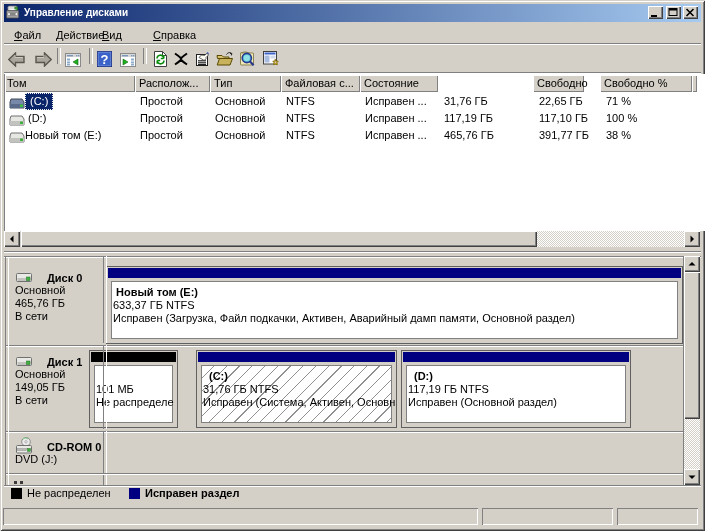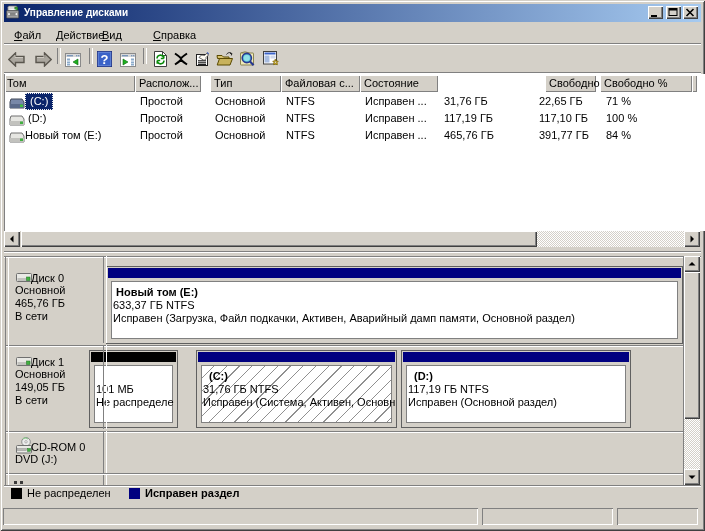--- a/index.html
+++ b/index.html
@@ -39,21 +39,21 @@
  box-shadow:inset 1px 1px 0 #fff, inset -1px -1px 0 #404040, inset -2px -2px 0 #808080;}
 .sbthumb{position:absolute;background:#D4D0C8;
  box-shadow:inset 1px 1px 0 #fff, inset -1px -1px 0 #404040, inset -2px -2px 0 #808080;}
 .sbtrack{position:absolute;background-color:#D4D0C8;
  background-image:linear-gradient(45deg,#fff 25%,transparent 25%,transparent 75%,#fff 75%),
  linear-gradient(45deg,#fff 25%,transparent 25%,transparent 75%,#fff 75%);
  background-size:2px 2px;background-position:0 0,1px 1px;}
 
 .groove{position:absolute;border-top:1px solid #808080;border-bottom:1px solid #fff;height:0;}
 .diskhdr{position:absolute;left:6px;width:98px;}
-.diskhdr .b{font-weight:normal;}
+.diskhdr .b{font-weight:bold;padding-left:16px;}
 .vline{position:absolute;width:2px;border-left:1px solid #808080;border-right:1px solid #fff;}
 .part{position:absolute;background:#D4D0C8;border:1px solid #606060;box-sizing:border-box;}
 .band{position:absolute;left:1px;right:1px;top:1px;height:10px;}
 .pbody{position:absolute;left:4px;right:4px;top:14px;bottom:4px;background:#fff;border:1px solid #808080;}
 .pbody .t{position:absolute;left:1px;white-space:nowrap;overflow:hidden;font-size:11px;}
 .hatch{background-image:repeating-linear-gradient(135deg,rgba(128,128,128,0) 0px,rgba(128,128,128,0) 8.1px,#909090 8.1px,#909090 9px);}
 
 #legend{left:4px;top:486px;width:697px;height:17px;}
 .lsq{position:absolute;top:1.5px;width:11px;height:11.5px;}
 
@@ -169,25 +169,25 @@
     <rect x="1.5" y="4.5" width="5" height="7" fill="#a8bce0"></rect>
     <rect x="7.5" y="4.5" width="5" height="3" fill="#d0d8ec"></rect>
     <path d="M12.2 8.2 L13.2 10 L15.2 10.2 L14 11.7 L14.4 13.7 L12.5 12.9 L10.6 13.7 L11 11.7 L9.8 10.2 L11.8 10 Z" fill="#e8c830" stroke="#7a6000" stroke-width="0.8"></path>
     <circle cx="12.5" cy="11.2" r="1" fill="#fff" stroke="#7a6000" stroke-width="0.6"></circle>
   </svg>
 </div>
 <div id="toolsep" class="abs"></div>
 
 <div id="list" class="abs">
   <div class="hseg" style="left:0;width:130px;padding-left:2px">Том</div>
-  <div class="hseg" style="left:130px;width:66px">Располож...</div>
+  <div class="hseg" style="left:130px;width:75px">Располож...</div>
   <div class="hseg" style="left:205px;width:71px">Тип</div>
   <div class="hseg" style="left:276px;width:79px">Файловая с...</div>
   <div class="hseg" style="left:355px;width:78px">Состояние</div>
-  <div class="hseg" style="left:540px;width:51px">Свободно</div>
+  <div class="hseg" style="left:528px;width:51px">Свободно</div>
   <div class="hseg" style="left:595px;width:92px">Свободно %</div>
   <div class="hseg" style="left:687px;width:5px;padding-left:0"></div>
 
   <svg class="abs" style="left:4px;top:24px" width="16" height="11" viewBox="0 0 16 11">
     <path d="M2 1 L13 1 L15 4 L15 10 L1 10 L1 4 Z" fill="#7888a8" stroke="#404858"></path>
     <path d="M1 6 L15 6 L15 10 L1 10 Z" fill="#5a6a8a"></path>
     <rect x="11" y="6.5" width="3" height="2.5" fill="#40c040"></rect>
   </svg>
   <div class="cell" style="left:20px;top:19px;background:#0A246A;color:#fff;padding:0 5px;outline:1px dotted #f0f0f0;outline-offset:-1px;">(C:)</div>
   <div class="cell" style="left:135px;top:19px">Простой</div>
@@ -217,21 +217,21 @@
     <path d="M1 6 L15 6 L15 10 L1 10 Z" fill="#c2c2be"></path>
     <rect x="11" y="6.5" width="3" height="2.5" fill="#40b040"></rect>
   </svg>
   <div class="cell" style="left:20px;top:53px">Новый том (E:)</div>
   <div class="cell" style="left:135px;top:53px">Простой</div>
   <div class="cell" style="left:210px;top:53px">Основной</div>
   <div class="cell" style="left:281px;top:53px">NTFS</div>
   <div class="cell" style="left:360px;top:53px">Исправен ...</div>
   <div class="cell" style="left:439px;top:53px">465,76 ГБ</div>
   <div class="cell" style="left:534px;top:53px">391,77 ГБ</div>
-  <div class="cell" style="left:601px;top:53px">84 %</div>
+  <div class="cell" style="left:601px;top:53px">38 %</div>
 </div>
 
 <div class="abs" style="left:4px;top:231px;width:697px;height:16px;background:#D4D0C8">
   <div class="sbbtn" style="left:0;top:0;width:16px;height:16px">
     <svg width="16" height="16">
         <path d="M9.5 4.5 L9.5 11.5 L6 8 Z" fill="#000"></path>
       </svg>
   </div>
   <div class="sbthumb" style="left:17px;top:0;width:516px;height:16px"></div>
   <div class="sbtrack" style="left:533px;top:0;width:147px;height:16px"></div>

